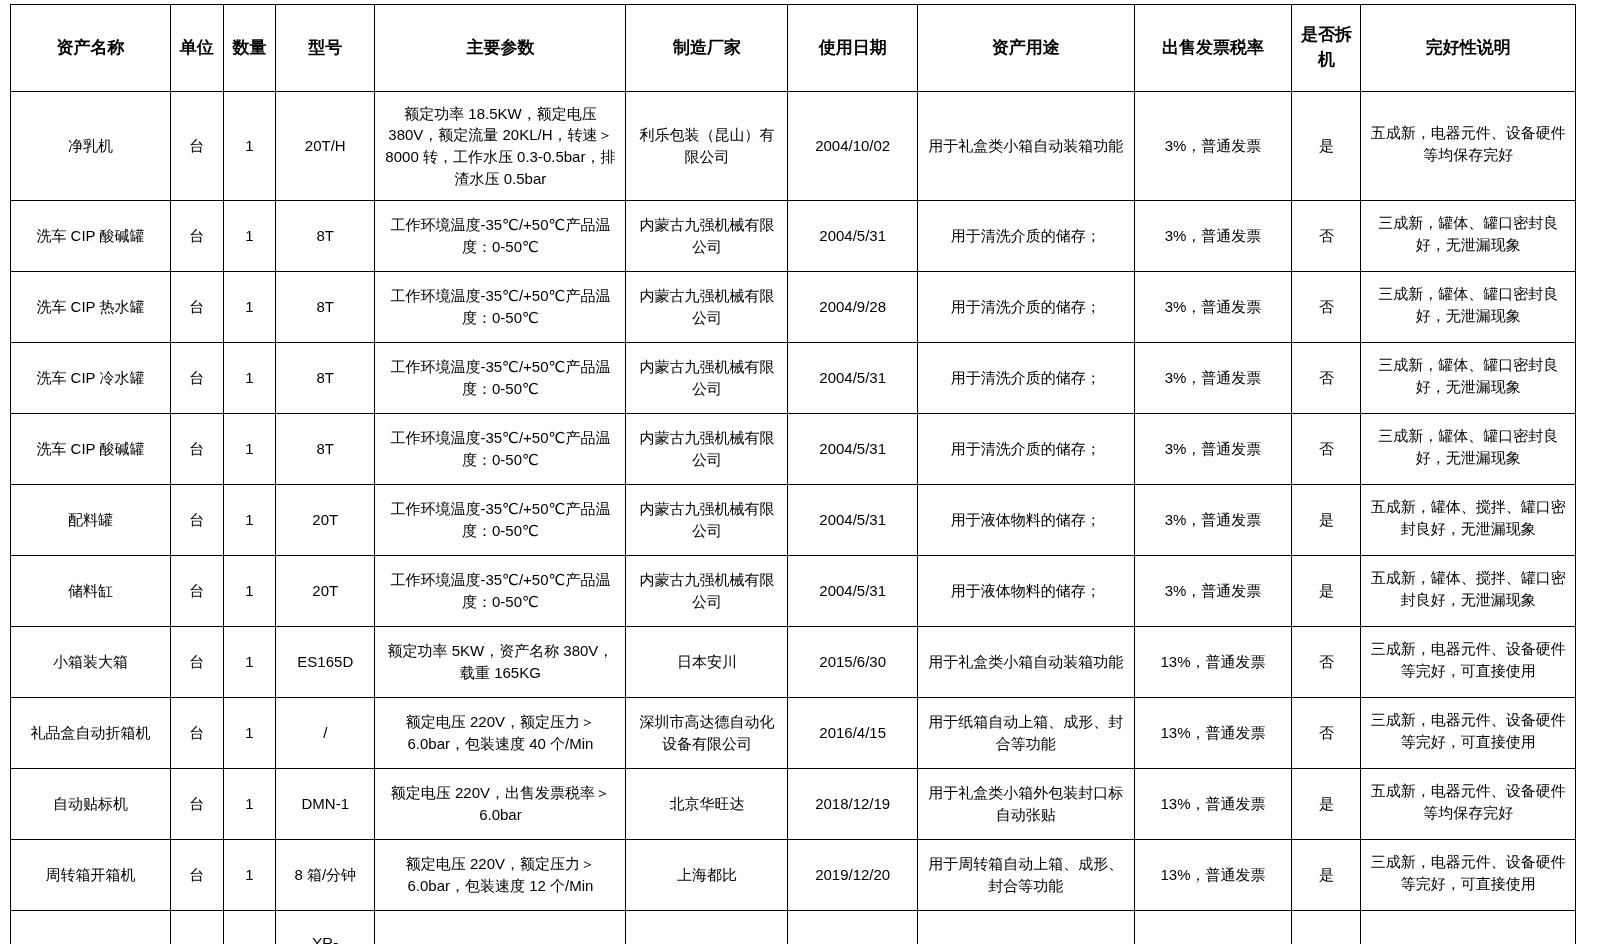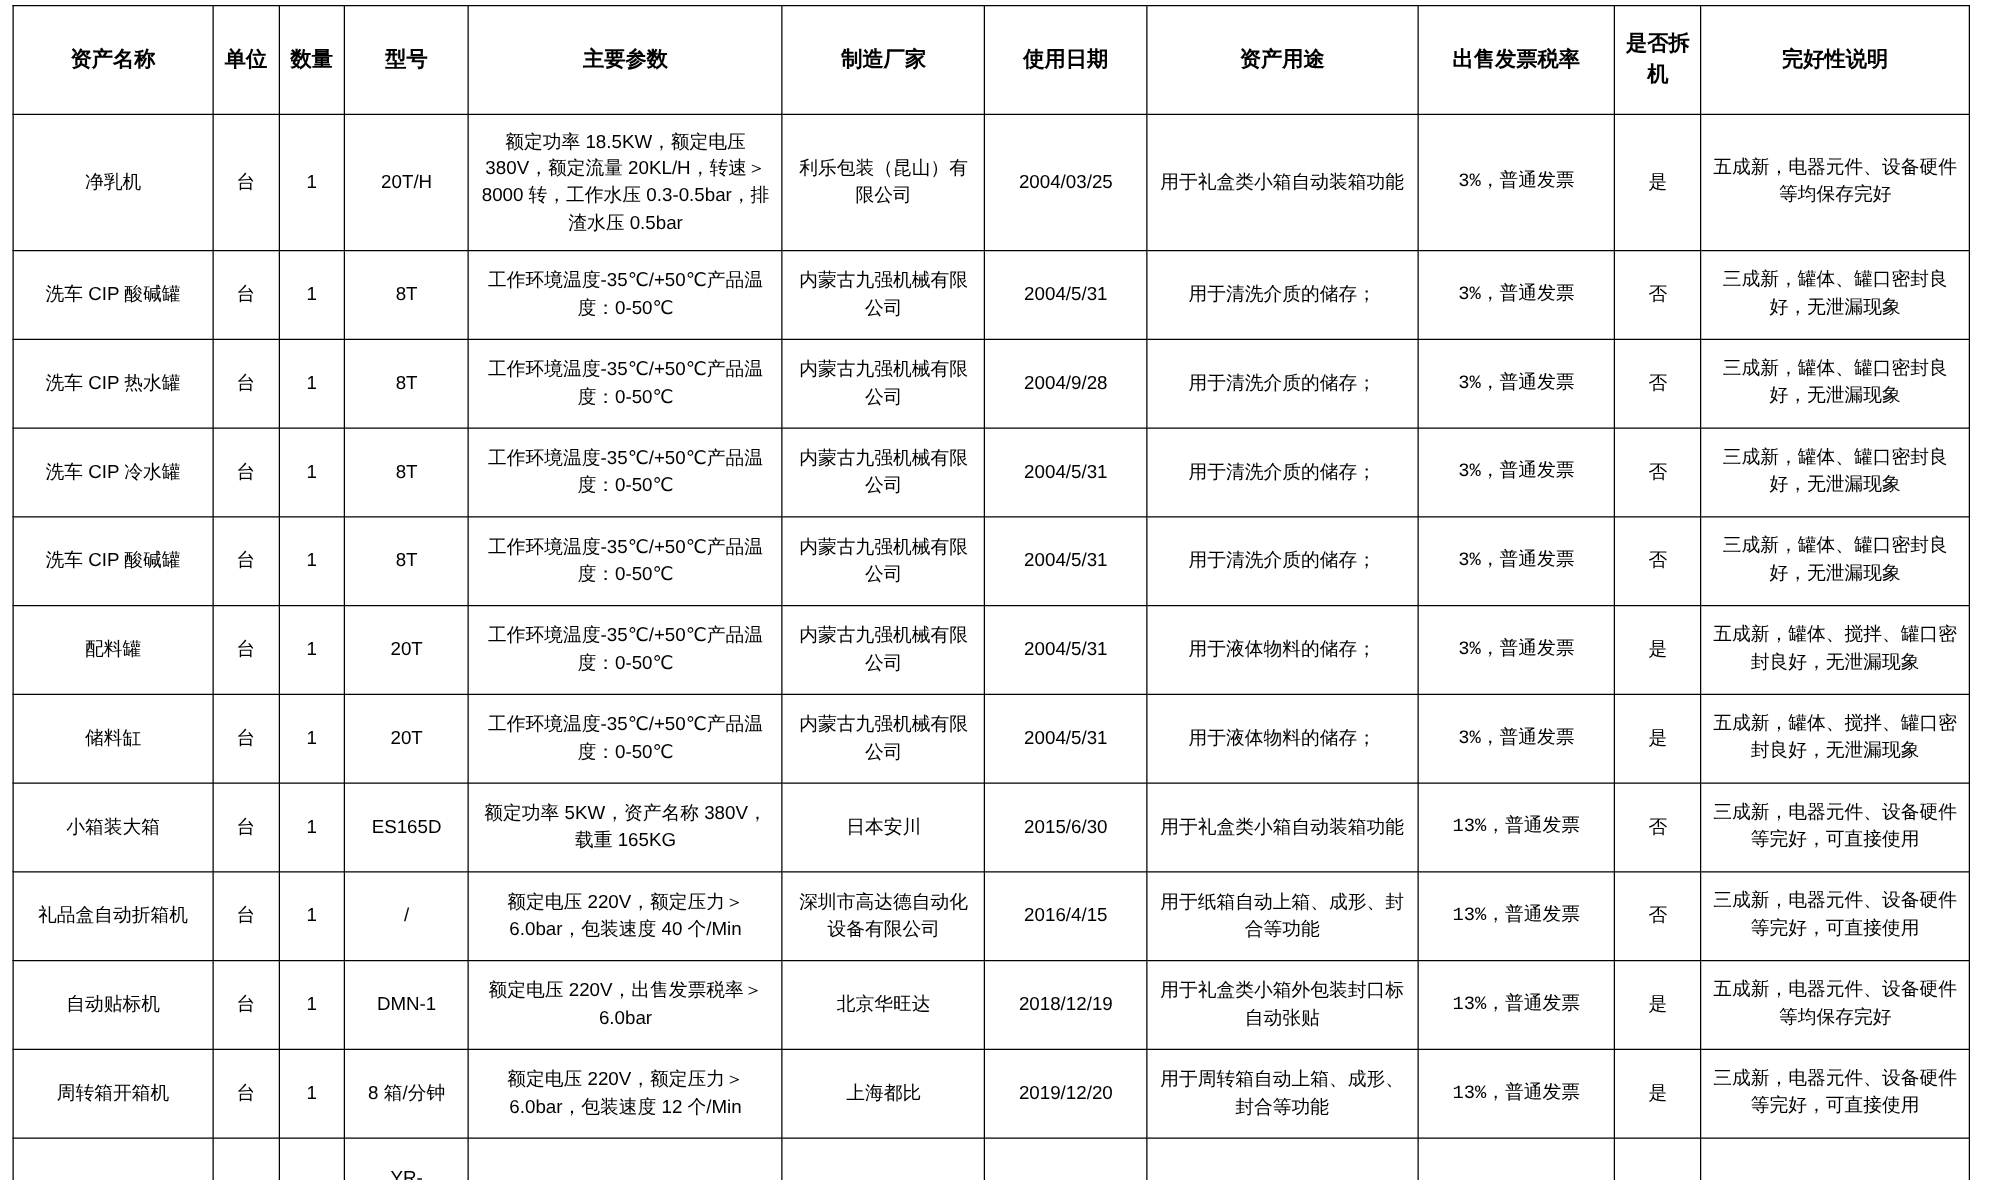--- a/index.html
+++ b/index.html
@@ -57,21 +57,21 @@
   col.c10 { width: 212px; }
 
   td.col-name   { font-size: 15px; }
   td.col-unit,
   td.col-qty,
   td.col-model  { font-size: 15px; }
   td.col-params { text-align: center; font-size: 14.5px; }
   td.col-maker  { text-align: center; font-size: 14.5px; }
   td.col-date   { font-size: 15px; }
   td.col-use    { text-align: left; font-size: 14.5px; padding-left: 10px; }
-  td.col-tax    { font-size: 14.5px; font-family: Liberation Mono, monospace; }
+  td.col-tax    { font-size: 14.5px; }
   td.col-dismantle { font-size: 15px; }
   td.col-cond   { text-align: center; font-size: 14.5px; font-family: Liberation Mono, monospace; }
 
   tr.row-tall td { height: 96px; }
   tr.row-med td { height: 58px; }
 </style>
 </head>
 <body>
 
 <div class="sheet">
@@ -105,21 +105,21 @@
       </tr>
     </thead>
     <tbody id="table-body">
         <tr class="row-tall">
           <td class="col-name">净乳机</td>
           <td class="col-unit">台</td>
           <td class="col-qty">1</td>
           <td class="col-model">20T/H</td>
           <td class="col-params">额定功率 18.5KW，额定电压 380V，额定流量 20KL/H，转速＞8000 转，工作水压 0.3-0.5bar，排渣水压 0.5bar</td>
           <td class="col-maker">利乐包装（昆山）有限公司</td>
-          <td class="col-date">2004/03/25</td>
+          <td class="col-date">2004/10/02</td>
           <td class="col-use">用于礼盒类小箱自动装箱功能</td>
           <td class="col-tax">3%，普通发票</td>
           <td class="col-dismantle">是</td>
           <td class="col-cond">五成新，电器元件、设备硬件等均保存完好</td>
         </tr>
         <tr class="row-med">
           <td class="col-name">洗车 CIP 酸碱罐</td>
           <td class="col-unit">台</td>
           <td class="col-qty">1</td>
           <td class="col-model">8T</td>

